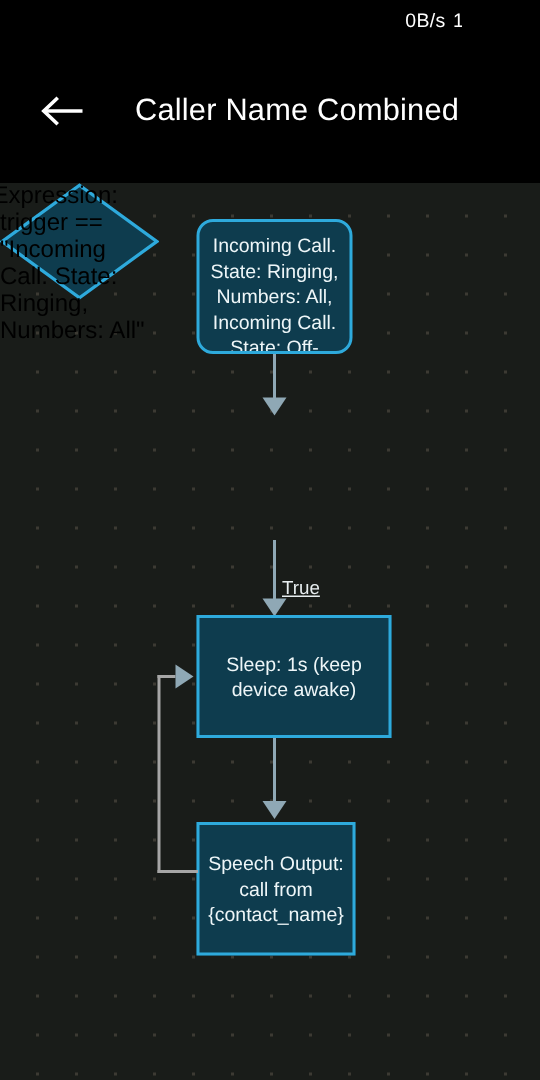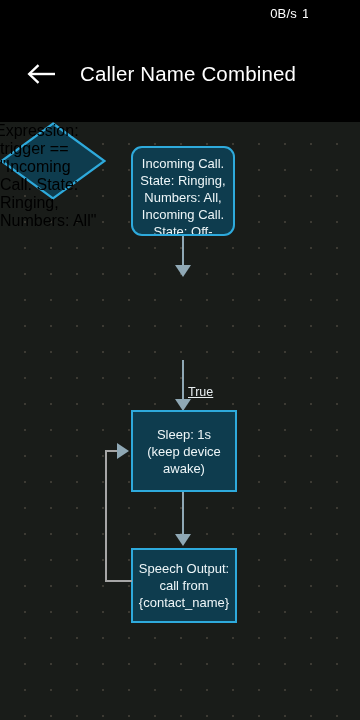--- a/index.html
+++ b/index.html
@@ -67,21 +67,21 @@
     justify-content: center;
     flex: 0 0 auto;
     cursor: pointer;
   }
   #back-button svg { display: block; }
   #app-title {
     color: #ffffff;
     font-size: 20.5px;
     font-weight: 400;
     letter-spacing: 0.15px;
-    margin-left: 10px;
+    margin-left: 20px;
     white-space: nowrap;
   }
 
   
   #canvas {
     position: absolute;
     left: 0; top: 122px;
     width: 360px;
     height: 598px;
     background-color: #191c19;
@@ -130,27 +130,27 @@
   #node-condition .label {
     position: relative;
     z-index: 2;
     width: 116px;
     margin-left: -5px;
     line-height: 16.5px;
   }
 
   #node-sleep {
     left: 131px; top: 288px;
-    width: 106px; height: 82px;
+    width: 130px; height: 82px;
     border-radius: 0;
   }
 
   #node-speech {
     left: 131px; top: 426px;
-    width: 106px; height: 75px;
+    width: 106px; height: 89px;
     border-radius: 0;
   }
 
   .conn {
     position: absolute;
     background: #8fa8b5;
   }
   .conn-v { width: 2px; }
   .conn-h { height: 2px; }
   .arrow-down {

